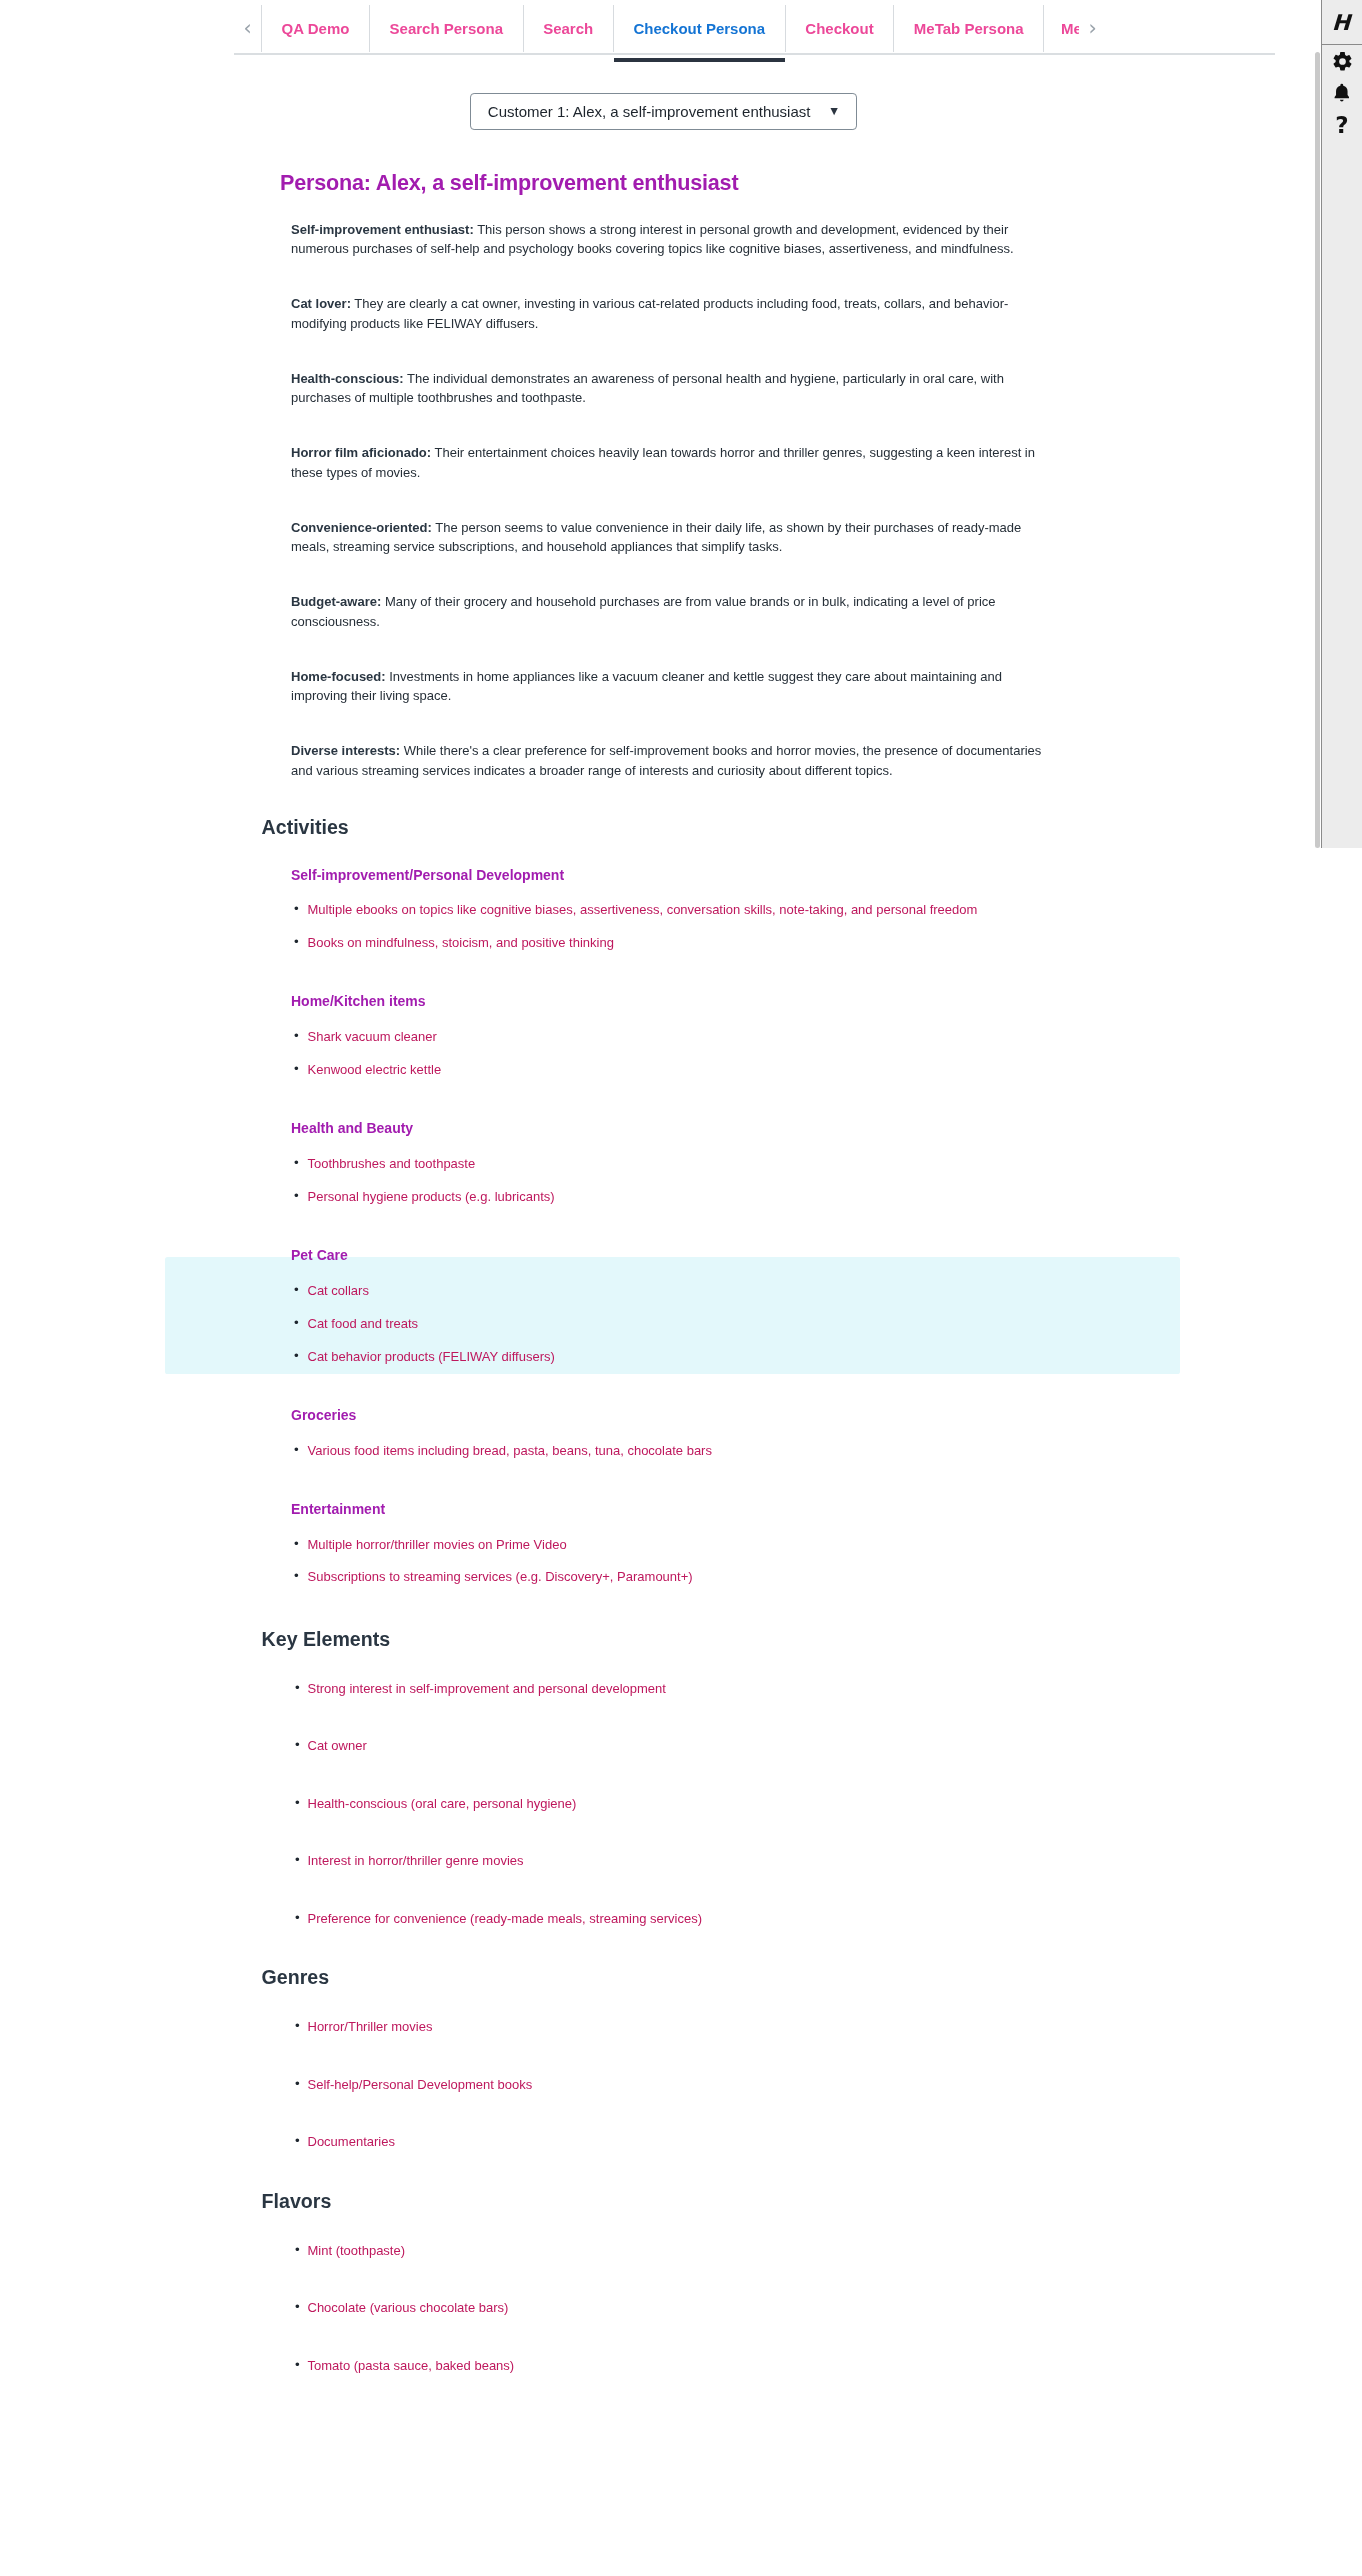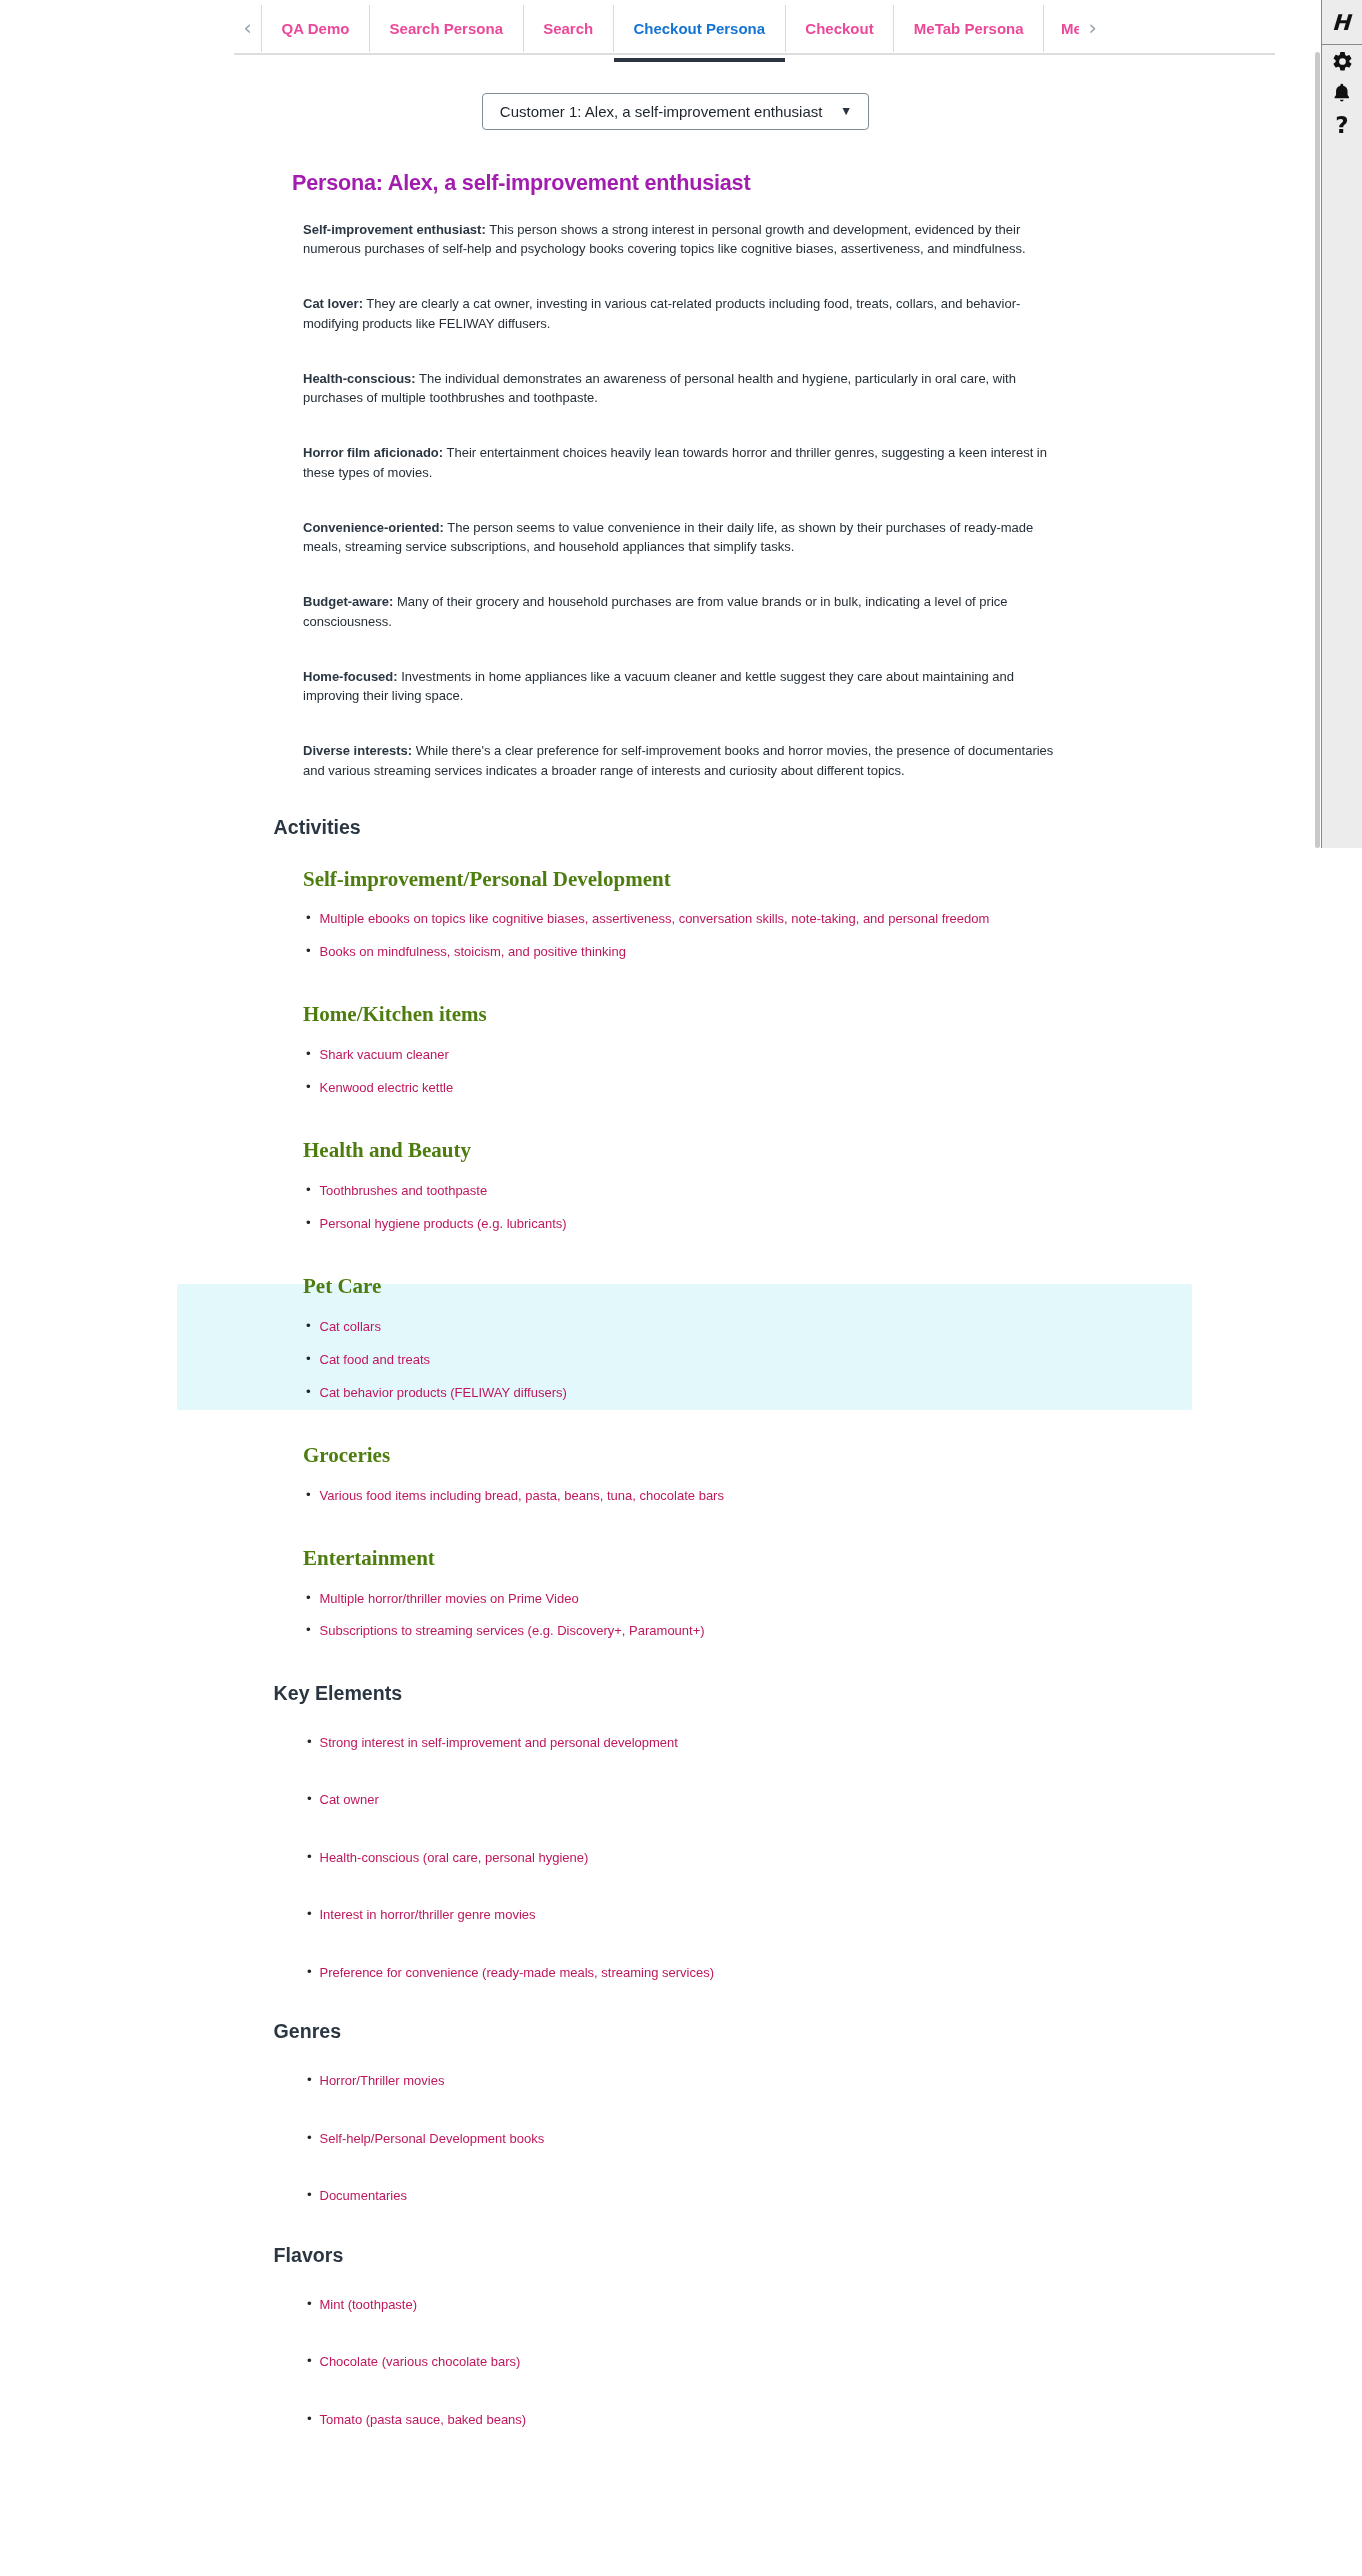--- a/index.html
+++ b/index.html
@@ -140,21 +140,21 @@
     top: 53px;
     width: 1041px;
     height: 1.5px;
     background: #dadee1;
   }
 
   
   #page {
     position: absolute;
     top: 58px;
-    left: 12px;
+    left: 0;
     width: 1319px;
     padding-left: 8px;
   }
   #customer-select-row {
     display: flex;
     justify-content: center;
     padding-top: 35px;
   }
   #customer-select {
     display: inline-flex;
@@ -197,25 +197,24 @@
   }
   .trait b { color: #2a3642; }
 
   h2.section {
     font-size: 19.6px;
     font-weight: bold;
     color: #2a3642;
     margin: 11.3px 0 28px 20.6px;
   }
   h3.subsection {
-    font-size: 21px;
-    font-weight: bold;
-    color: #4d7c0f;
+    font-size: 14px;
+    font-weight: bold;
+    color: #a21caf;
     margin: 0 0 17.5px 50px;
-    font-family: Liberation Serif, serif;
   }
   ul.bullets {
     list-style: none;
     margin: 0 0 0 50px;
     padding: 0;
   }
   ul.bullets li {
     position: relative;
     padding-left: 16.5px;
     font-size: 13px;

